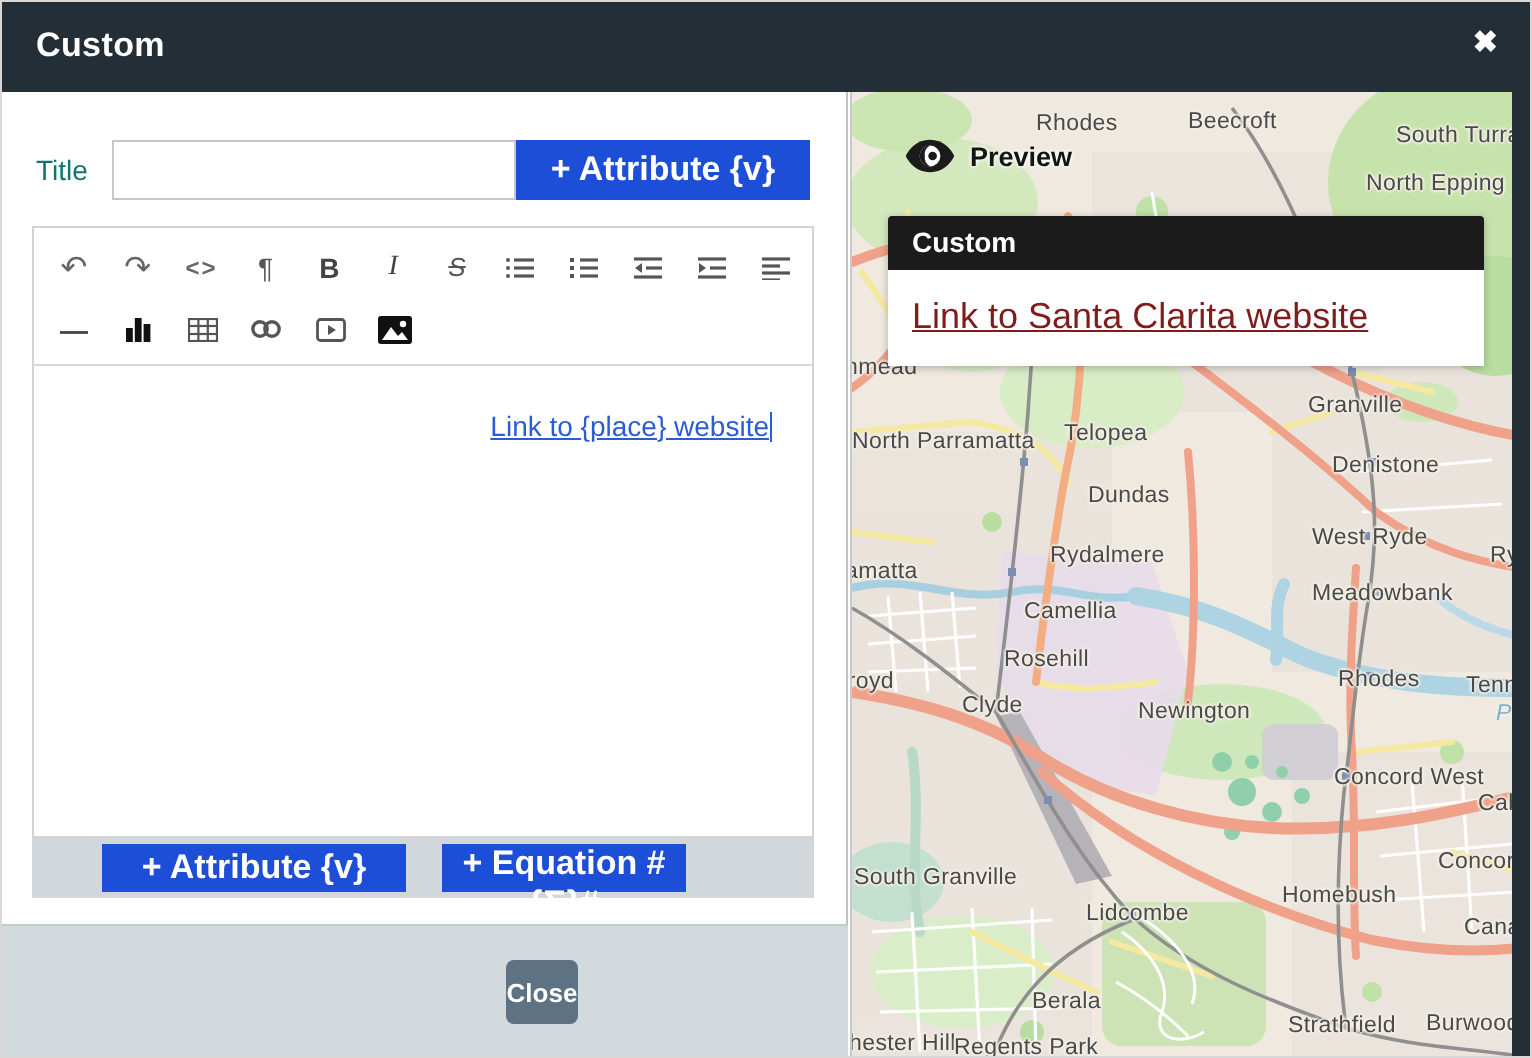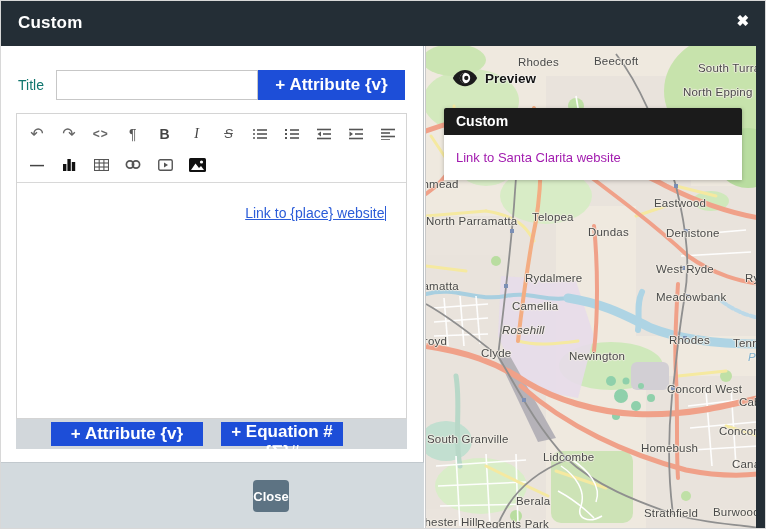--- a/index.html
+++ b/index.html
@@ -83,21 +83,21 @@
     text-shadow:-1px 0 1px #f3efe6, 1px 0 1px #f3efe6, 0 -1px 1px #f3efe6, 0 1px 1px #f3efe6;
   }
   .map-label.water { color:#7fb0ce; font-style:italic; }
 
   .preview-badge { position:absolute; left:26px; top:23px; display:flex; align-items:center; gap:7px; }
   .preview-text { font-size:13.5px; font-weight:bold; color:#141414; text-shadow:0 0 2px #fff, 0 0 2px #fff; }
 
   .preview-popup { position:absolute; left:18px; top:62px; width:298px; box-shadow:0 1px 4px rgba(0,0,0,.25); }
   .popup-header { height:27px; background:#1b1b1b; color:#fff; font-size:14px; font-weight:bold; line-height:27px; padding:0 12px; border-radius:2px 2px 0 0; }
   .popup-body { background:#fff; padding:13px 12px 14px 12px; }
-  .popup-link { font-size:13px; color:#a21caf; cursor:pointer; }
+  .popup-link { font-size:18px; color:#7f1d1d; text-decoration:underline; cursor:pointer; }
 </style>
 </head>
 <body>
 
 <div id="app">
 
   <div class="modal-header">
     <div class="modal-title">Custom</div>
     <div class="close-x">✖</div>
   </div>
@@ -374,30 +374,30 @@
     </svg>
 
     <div class="map-labels">
         <span class="map-label" style="left: 92px; top: 10px;">Rhodes</span>
         <span class="map-label" style="left: 168px; top: 9px;">Beecroft</span>
         <span class="map-label" style="left: 272px; top: 16px;">South Turramurra</span>
         <span class="map-label" style="left: 257px; top: 40px;">North Epping</span>
         <span class="map-label" style="left: -26px; top: 132px;">Northmead</span>
         <span class="map-label" style="left: 0px; top: 169px;">North Parramatta</span>
         <span class="map-label" style="left: 106px; top: 165px;">Telopea</span>
-        <span class="map-label" style="left: 228px; top: 151px;">Eastwood</span>
-        <span class="map-label" style="left: 118px; top: 180px; margin-left: 44px;">Dundas</span>
+        <span class="map-label" style="left: 228px; top: 151px;">Granville</span>
+        <span class="map-label" style="left: 118px; top: 196px;">Dundas</span>
         <span class="map-label" style="left: 240px; top: 181px;">Denistone</span>
         <span class="map-label" style="left: 230px; top: 217px;">West Ryde</span>
         <span class="map-label" style="left: 319px; top: 226px;">Ryde</span>
         <span class="map-label" style="left: -26px; top: 234px;">Parramatta</span>
         <span class="map-label" style="left: 99px; top: 226px;">Rydalmere</span>
         <span class="map-label" style="left: 230px; top: 245px;">Meadowbank</span>
         <span class="map-label" style="left: 86px; top: 254px;">Camellia</span>
-        <span class="map-label" style="left: 76px; top: 278px; font-style: italic;">Rosehill</span>
+        <span class="map-label" style="left: 76px; top: 278px;">Rosehill</span>
         <span class="map-label" style="left: 243px; top: 288px;">Rhodes</span>
         <span class="map-label" style="left: 307px; top: 291px;">Tennyson</span>
         <span class="map-label water" style="left: 322px; top: 305px;">Parramatta R</span>
         <span class="map-label" style="left: -20px; top: 289px;">Holroyd</span>
         <span class="map-label" style="left: 55px; top: 301px;">Clyde</span>
         <span class="map-label" style="left: 143px; top: 304px;">Newington</span>
         <span class="map-label" style="left: 241px; top: 337px;">Concord West</span>
         <span class="map-label" style="left: 313px; top: 350px;">Cabarita</span>
         <span class="map-label" style="left: 1px; top: 387px;">South Granville</span>
         <span class="map-label" style="left: 293px; top: 379px;">Concord</span>

